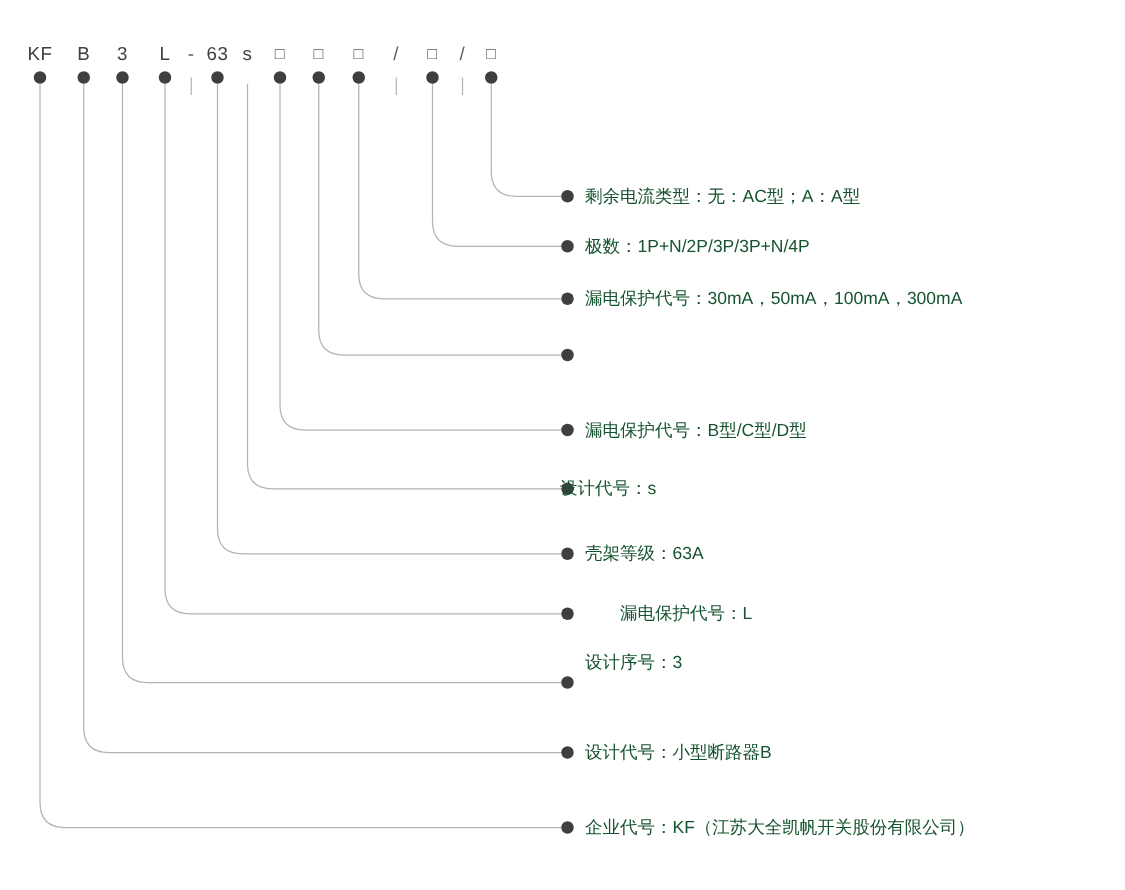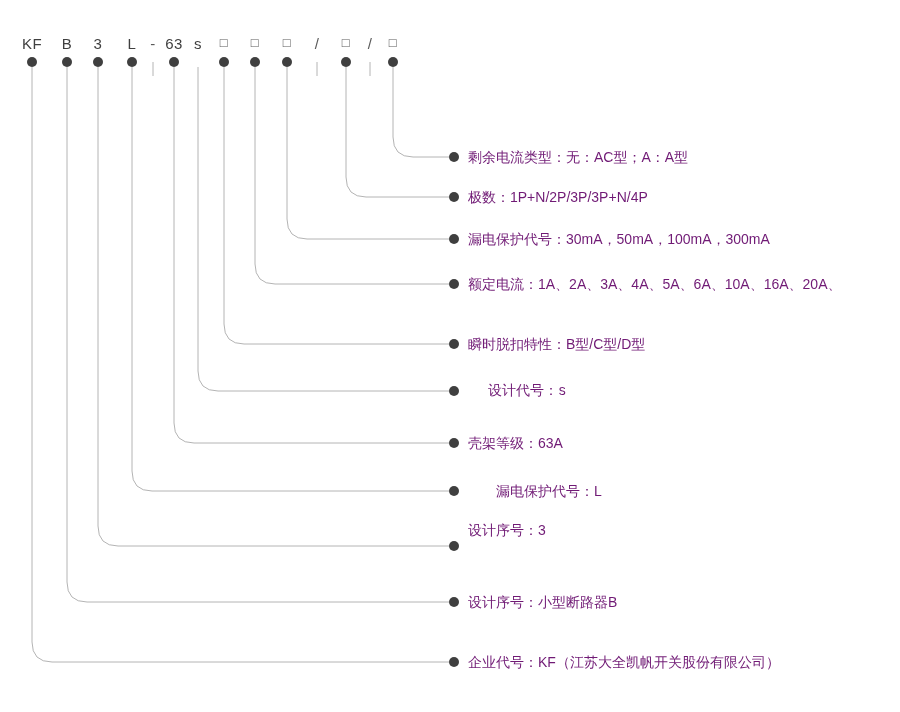--- a/index.html
+++ b/index.html
@@ -45,21 +45,21 @@
   }
   .code-token.sep-glyph {
     font-size: 15px;
     color: #5a5a5a;
   }
   
   .desc-label {
     position: absolute;
     font-size: 14px;
     line-height: 21px;
-    color: #701a75;
+    color: #14532d;
     white-space: pre;
     transform: translateY(-50%);
   }
   .desc-label.two-line {
     line-height: 25px;
   }
 </style>
 </head>
 <body>
 
@@ -114,22 +114,22 @@
       <div class="code-token box-glyph" style="left: 287px; top: 35px;">□</div>
       <div class="code-token sep-glyph" style="left: 317px; top: 35px;">/</div>
       <div class="code-token box-glyph" style="left: 346px; top: 35px;">□</div>
       <div class="code-token sep-glyph" style="left: 370px; top: 35px;">/</div>
       <div class="code-token box-glyph" style="left: 393px; top: 35px;">□</div>
     </div>
   <div id="label-layer">
       <div class="desc-label" style="left: 468px; top: 157px;"><div>剩余电流类型：无：AC型；A：A型</div></div>
       <div class="desc-label" style="left: 468px; top: 197px;"><div>极数：1P+N/2P/3P/3P+N/4P</div></div>
       <div class="desc-label" style="left: 468px; top: 239px;"><div>漏电保护代号：30mA，50mA，100mA，300mA</div></div>
-      <div class="desc-label two-line" style="left: 468px; top: 284px;"><div>额定电流：1A、2A、3A、4A、5A、6A、10A、16A、20A、</div></div>
-      <div class="desc-label" style="left: 468px; top: 344px;"><div>瞬时脱扣特性：B型/C型/D型</div></div>
-      <div class="desc-label" style="left: 488px; top: 391px; font-family: Liberation Mono, monospace;"><div>设计代号：s</div></div>
+      <div class="desc-label two-line" style="left: 468px; top: 284px;"></div>
+      <div class="desc-label" style="left: 468px; top: 344px;"><div>漏电保护代号：B型/C型/D型</div></div>
+      <div class="desc-label" style="left: 448px; top: 391px;"><div>设计代号：s</div></div>
       <div class="desc-label" style="left: 468px; top: 443px;"><div>壳架等级：63A</div></div>
       <div class="desc-label" style="left: 496px; top: 491px; text-align: right;"><div>漏电保护代号：L</div></div>
       <div class="desc-label" style="left: 468px; top: 530px;"><div>设计序号：3</div></div>
-      <div class="desc-label" style="left: 468px; top: 602px;"><div>设计序号：小型断路器B</div></div>
+      <div class="desc-label" style="left: 468px; top: 602px;"><div>设计代号：小型断路器B</div></div>
       <div class="desc-label" style="left: 468px; top: 662px;"><div>企业代号：KF（江苏大全凯帆开关股份有限公司）</div></div>
     </div>
 </div>
 
 </body></html>

